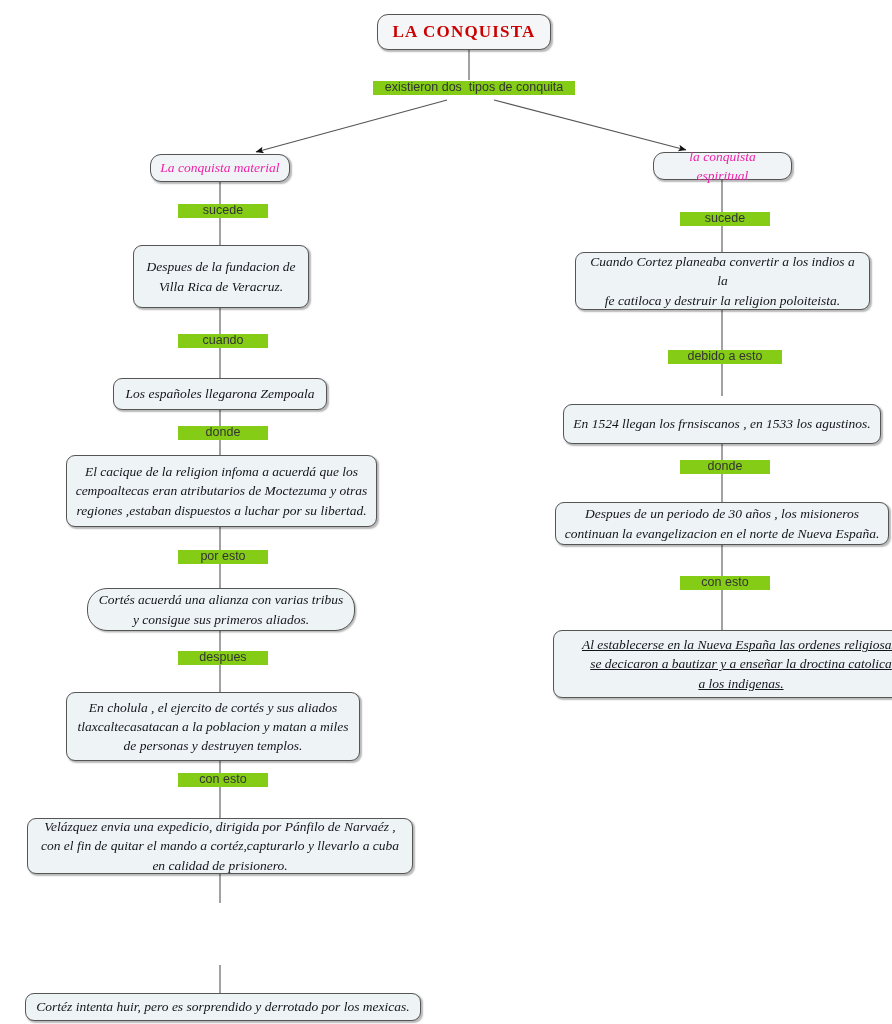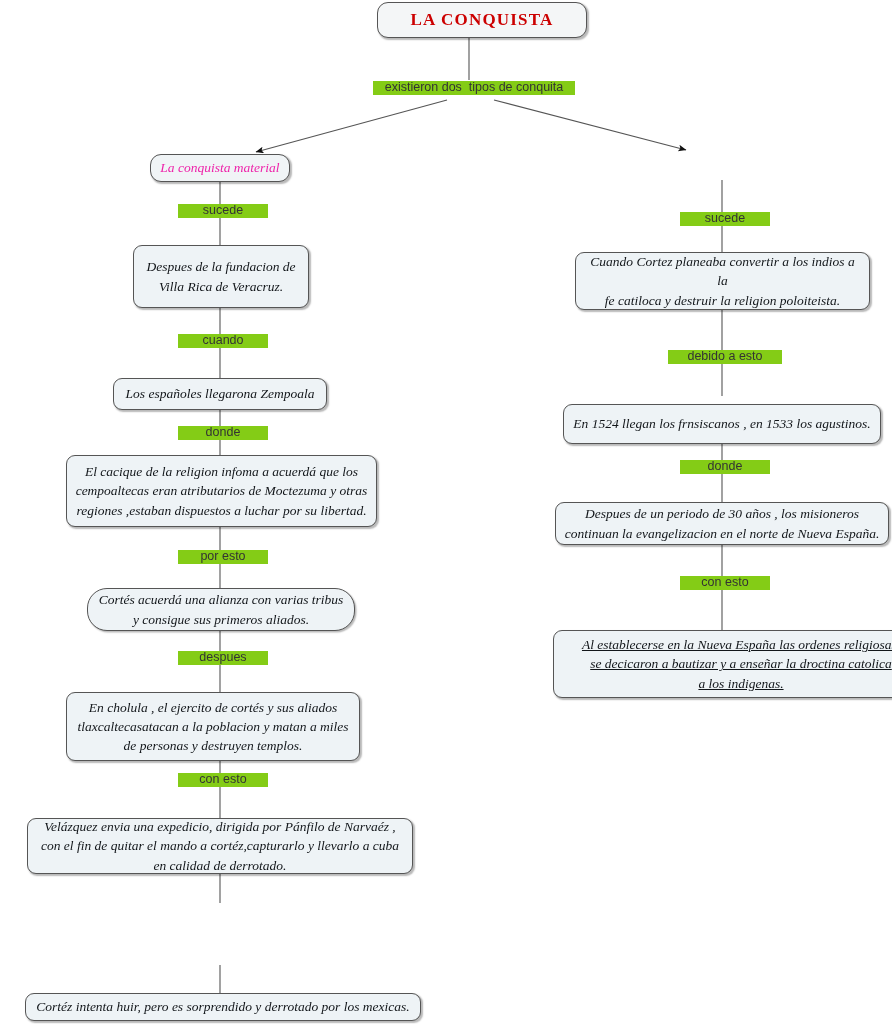--- a/index.html
+++ b/index.html
@@ -104,30 +104,33 @@
     <line x1="220" y1="761" x2="220" y2="818" stroke="#555555" stroke-width="1.1"></line>
     <line x1="220" y1="874" x2="220" y2="903" stroke="#555555" stroke-width="1.1"></line>
     <line x1="220" y1="965" x2="220" y2="993" stroke="#555555" stroke-width="1.1"></line>
 
     <line x1="722" y1="180" x2="722" y2="252" stroke="#555555" stroke-width="1.1"></line>
     <line x1="722" y1="310" x2="722" y2="396" stroke="#555555" stroke-width="1.1"></line>
     <line x1="722" y1="428" x2="722" y2="502" stroke="#555555" stroke-width="1.1"></line>
     <line x1="722" y1="545" x2="722" y2="630" stroke="#555555" stroke-width="1.1"></line>
   </svg>
 
-  <div class="node root" style="left:377px; top:2px; width:210px; height:36px;">
+  <div class="node root" style="left:377px; top:14px; width:174px; height:36px;">
     <span class="txt">LA CONQUISTA</span>
   </div>
 
   <div class="edge-label" style="left:373px; top:81px; width:196px;">existieron dos  tipos de conquita</div>
 
   <div class="node branch" style="left:150px; top:154px; width:140px; height:28px;">
     <span class="txt">La conquista material</span>
   </div>
 
+  <div class="node branch" style="left:653px; top:152px; width:139px; height:28px;">
+    <span class="txt">la conquista espiritual</span>
+  </div>
 
   <div class="edge-label" style="left:178px; top:204px; width:84px;">sucede</div>
   <div class="edge-label" style="left:178px; top:334px; width:84px;">cuando</div>
   <div class="edge-label" style="left:178px; top:426px; width:84px;">donde</div>
   <div class="edge-label" style="left:178px; top:550px; width:84px;">por esto</div>
   <div class="edge-label" style="left:178px; top:651px; width:84px;">despues</div>
   <div class="edge-label" style="left:178px; top:773px; width:84px;">con esto</div>
 
   <div class="node" style="left:133px; top:245px; width:176px; height:63px;">
     <span class="txt">Despues de la fundacion de
@@ -151,21 +154,21 @@
 
   <div class="node" style="left:66px; top:692px; width:294px; height:69px;">
     <span class="txt">En cholula , el ejercito de cortés y sus aliados
 tlaxcaltecasatacan a la poblacion y matan a miles
 de personas y destruyen templos.</span>
   </div>
 
   <div class="node" style="left:27px; top:818px; width:386px; height:56px;">
     <span class="txt">Velázquez envia una expedicio, dirigida por Pánfilo de Narvaéz ,
 con el fin de quitar el mando a cortéz,capturarlo y llevarlo a cuba
-en calidad de derrotado.</span>
+en calidad de prisionero.</span>
   </div>
 
 
   <div class="node" style="left:25px; top:993px; width:396px; height:28px;">
     <span class="txt">Cortéz intenta huir, pero es sorprendido y derrotado por los mexicas.</span>
   </div>
 
   <div class="edge-label" style="left:680px; top:212px; width:84px;">sucede</div>
   <div class="edge-label" style="left:668px; top:350px; width:108px;">debido a esto</div>
   <div class="edge-label" style="left:680px; top:460px; width:84px;">donde</div>

